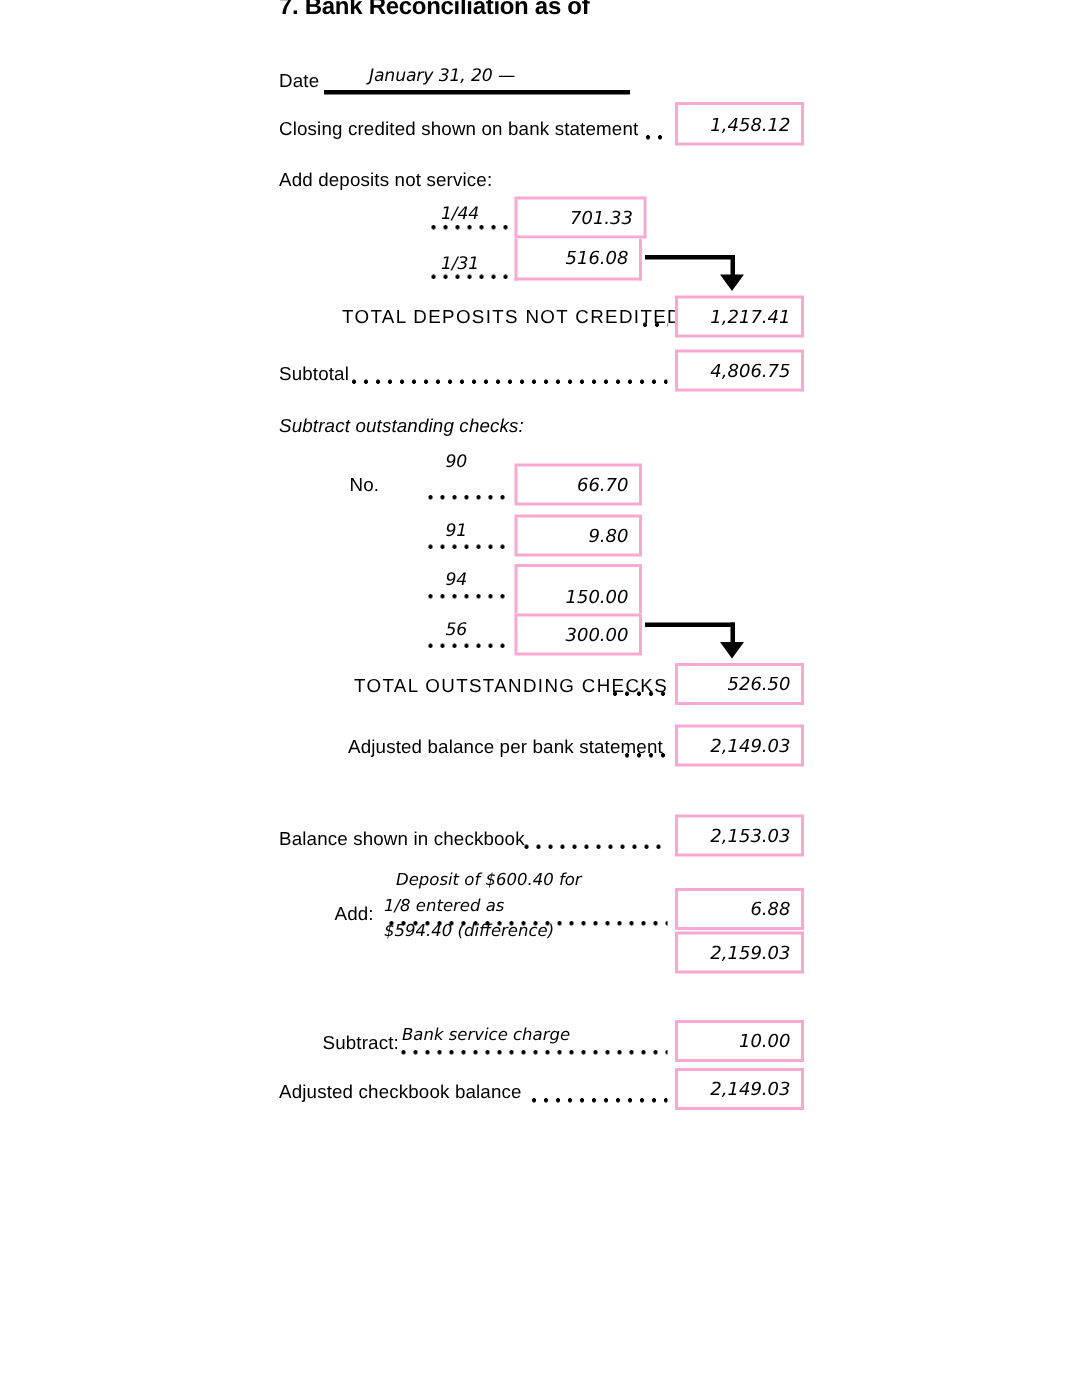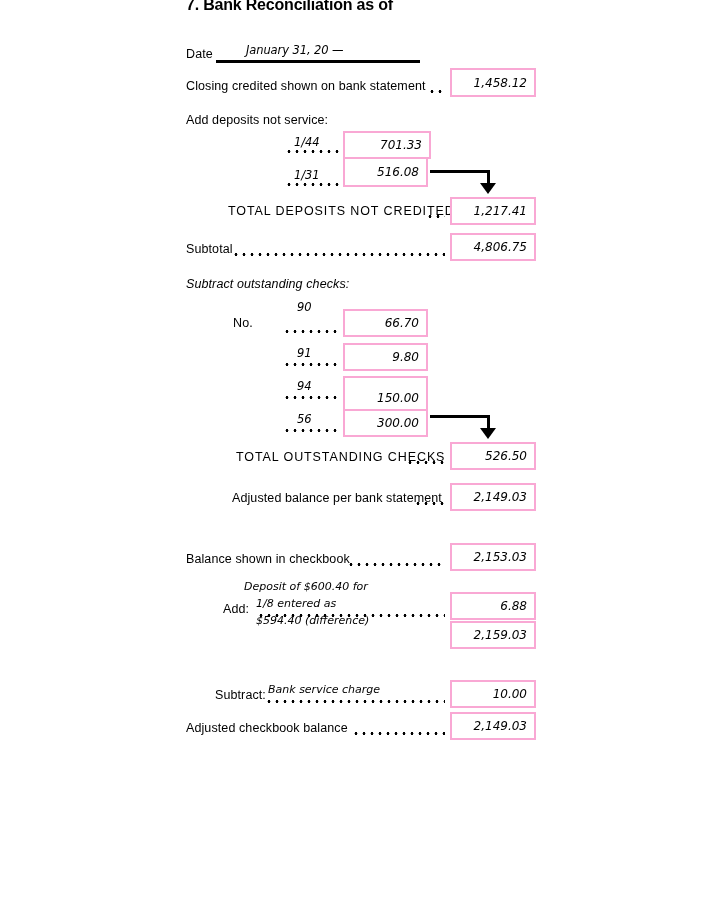--- a/index.html
+++ b/index.html
@@ -204,21 +204,21 @@
 </div>
 
 <div class="abs lbl" style="left:186px; top:552px;">Balance shown in checkbook</div>
 <div class="dots" style="left:347px; top:563px; width:98px;"></div>
 <div class="box" style="left:450px; top:543px; width:86px; height:28px;">
   <span class="amt">2,153.03</span>
 </div>
 
 <div class="abs lbl" style="left:223px; top:602px;">Add:</div>
 <div class="dots" style="left:257px; top:614px; width:188px;"></div>
-<div class="abs hand-note" style="left:244px; top:580px;">Deposit of $600.40 for</div>
+<div class="abs hand-note" style="left:264px; top:580px;">Deposit of $600.40 for</div>
 <div class="abs hand-note" style="left:256px; top:597px;">1/8 entered as</div>
 <div class="abs hand-note" style="left:256px; top:614px;">$594.40 (difference)</div>
 <div class="box" style="left:450px; top:592px; width:86px; height:28px;">
   <span class="amt">6.88</span>
 </div>
 <div class="box" style="left:450px; top:621px; width:86px; height:28px;padding-left:18px;">
   <span class="amt">2,159.03</span>
 </div>
 
 <div class="abs lbl" style="left:215px; top:688px;">Subtract:</div>

